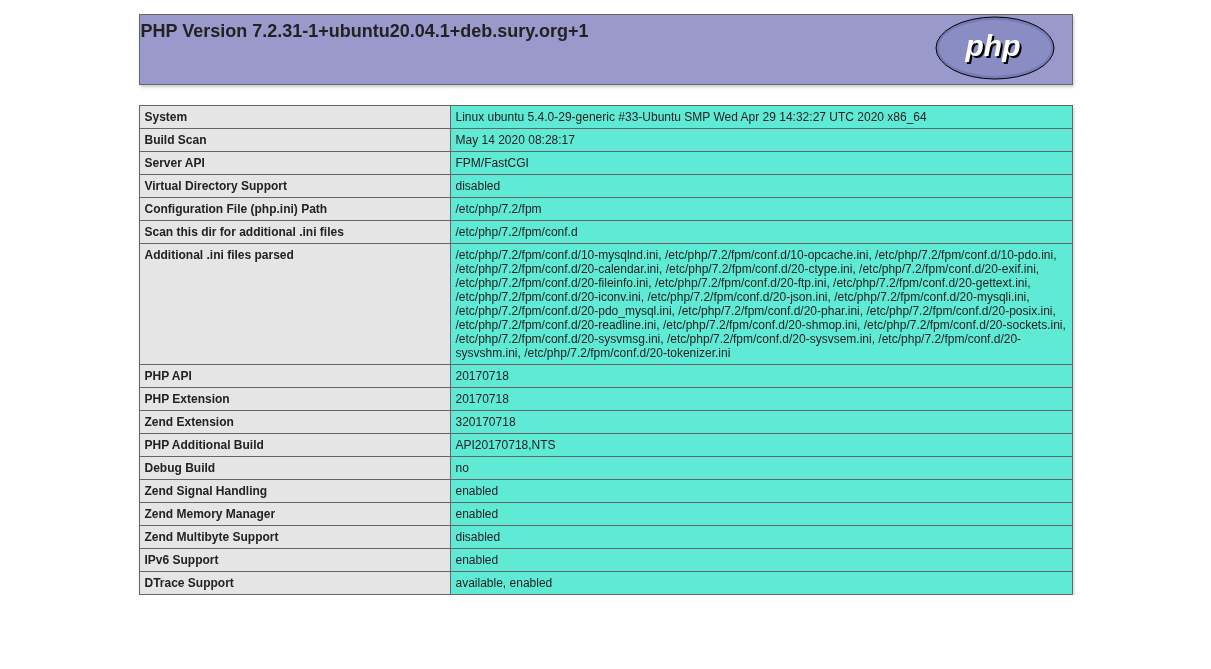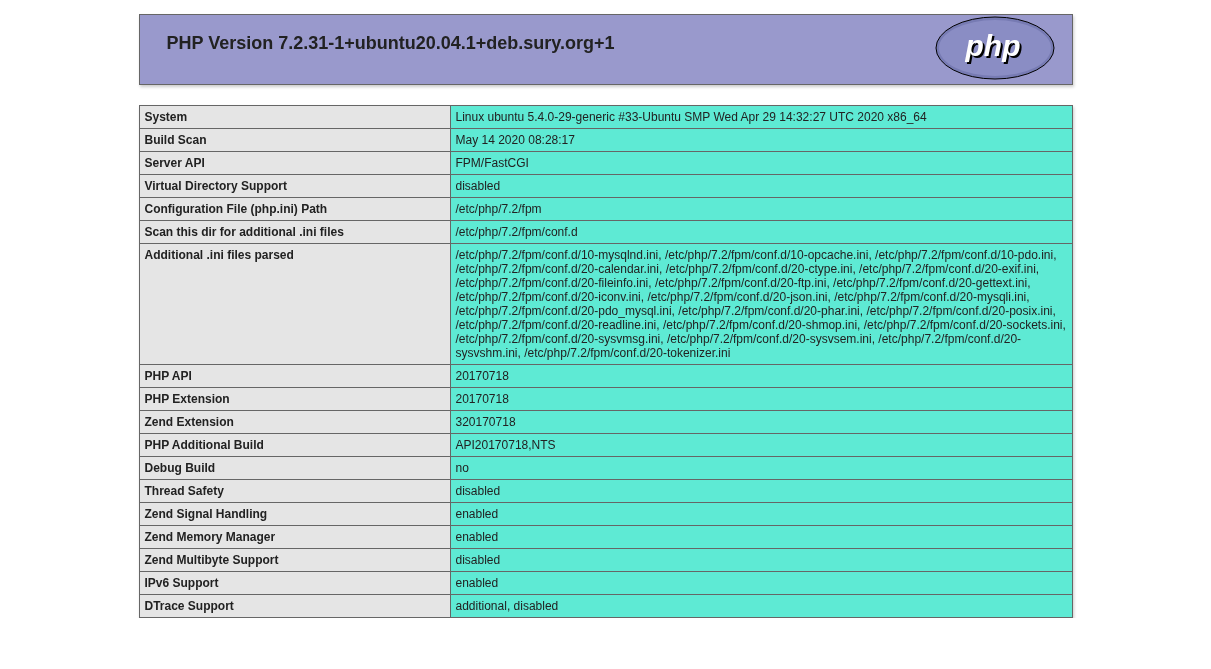--- a/index.html
+++ b/index.html
@@ -31,22 +31,22 @@
       margin-top: 14px;
     }
     .header td {
       background-color: #9999cc;
       font-weight: bold;
       vertical-align: middle;
       padding: 0;
     }
     .header h1 {
       font-size: 150%;
-      margin: 12px;
-      padding: 6px 0 6px 15px;
+      margin: 0;
+      padding: 6px 0 6px 1px;
     }
     .header .logo {
       float: right;
       padding-right: 16px;
     }
     .e {
       background-color: #e5e5e5;
       width: 300px;
       font-weight: bold;
     }
@@ -127,38 +127,34 @@
         </tr>
         <tr>
           <td class="e">PHP Additional Build</td>
           <td class="v">API20170718,NTS</td>
         </tr>
         <tr>
           <td class="e">Debug Build</td>
           <td class="v">no</td>
         </tr>
         <tr>
-          <td class="e">Thread Safety</td>
-          <td class="v">disabled</td>
-        </tr>
-        <tr>
           <td class="e">Zend Signal Handling</td>
           <td class="v">enabled</td>
         </tr>
         <tr>
           <td class="e">Zend Memory Manager</td>
           <td class="v">enabled</td>
         </tr>
         <tr>
           <td class="e">Zend Multibyte Support</td>
           <td class="v">disabled</td>
         </tr>
         <tr>
           <td class="e">IPv6 Support</td>
           <td class="v">enabled</td>
         </tr>
         <tr>
           <td class="e">DTrace Support</td>
-          <td class="v">additional, disabled</td>
+          <td class="v">available, enabled</td>
         </tr>
       </tbody>
   </table>
 </div>
 
 </body></html>

